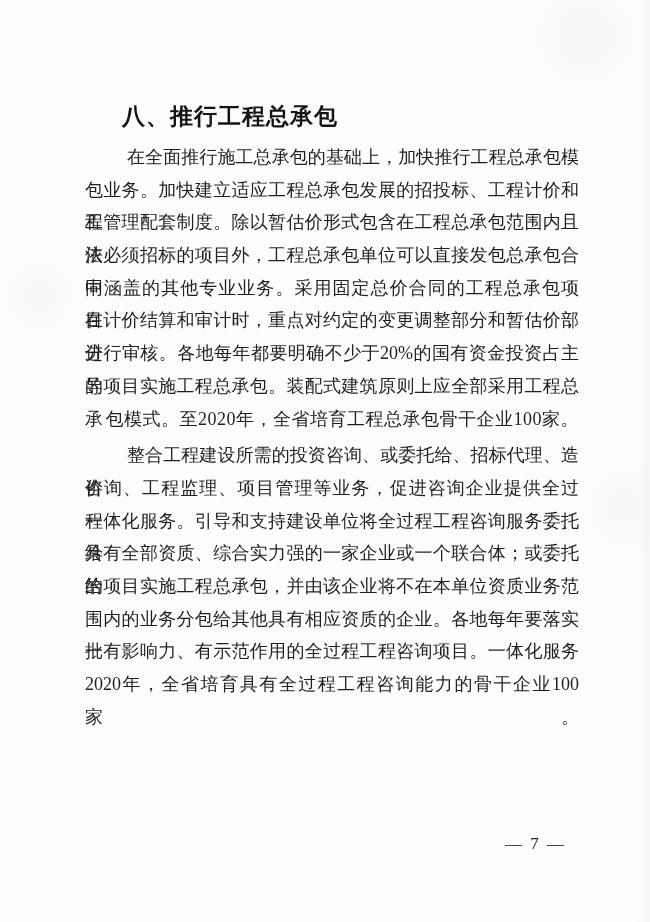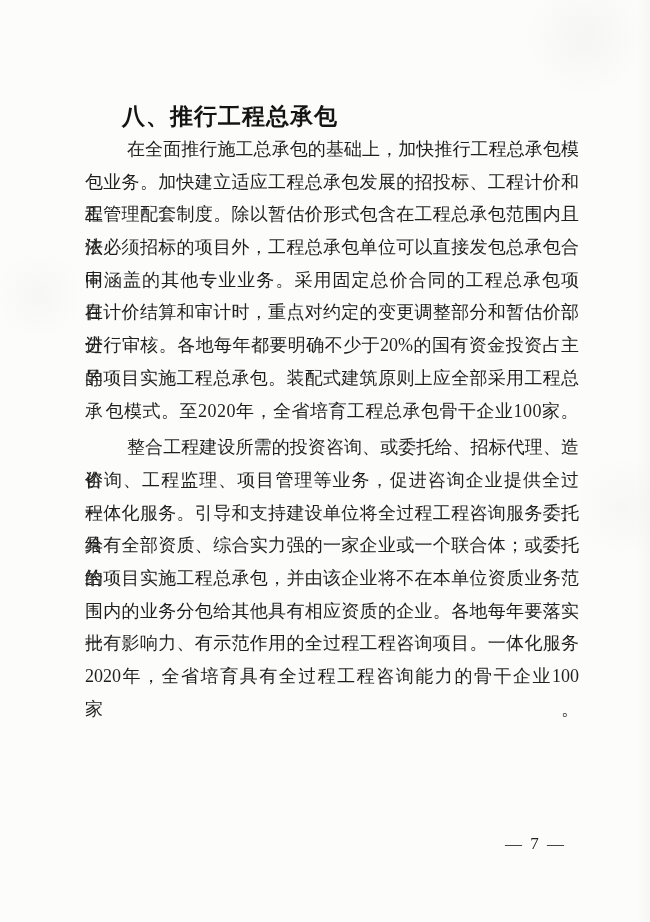--- a/index.html
+++ b/index.html
@@ -36,21 +36,21 @@
     font-weight: 700;
     font-size: 23px;
     line-height: 33px;
     height: 33px;
     color: #141414;
     padding-left: 37px;
     letter-spacing: 1px;
     white-space: nowrap;
     margin: 0;
   }
-  .section:first-child .sec-heading { }
+  .section:first-child .sec-heading { margin-bottom: 8px; }
   .line {
     font-size: 18px;
     line-height: 32.7px;
     height: 32.7px;
     letter-spacing: 0.5px;
     color: #1f1f1f;
     text-align: right;
     white-space: normal;
   }
   .line.justify {

